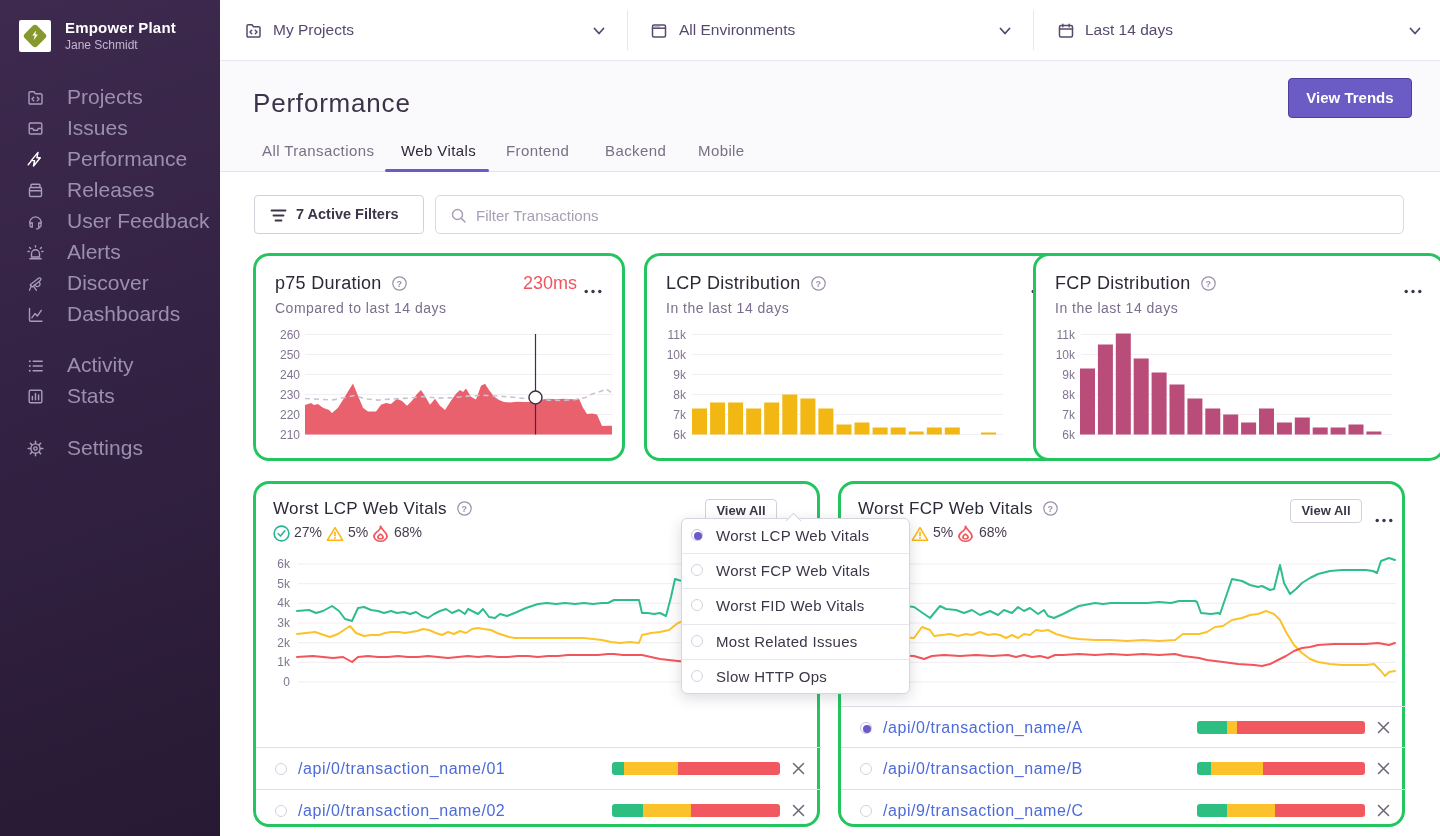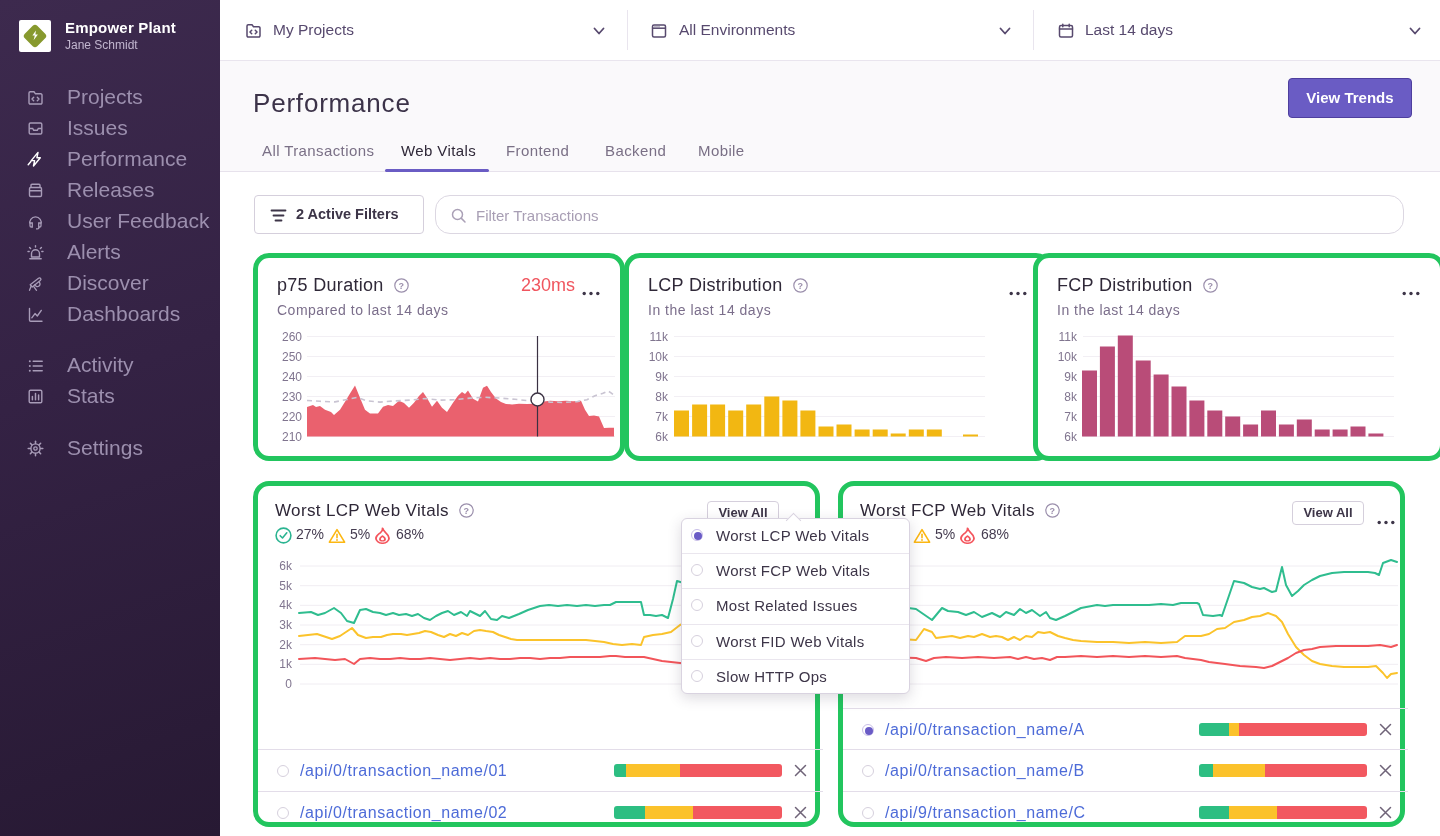--- a/index.html
+++ b/index.html
@@ -20,24 +20,24 @@
 
 .hband { position:absolute; left:220px; top:61px; width:1220px; height:111px; background:#faf9fb; border-bottom:1px solid #e7e2ec; }
 .h1 { position:absolute; left:253px; top:88px; font-size:26px; font-weight:500; color:#3c3349; letter-spacing:.8px; }
 .vtbtn { position:absolute; left:1288px; top:78px; width:124px; height:40px; background:#6a5cc4; border:1px solid #4e3f9e; border-radius:4px; color:#fff; font-size:15px; font-weight:bold; text-align:center; line-height:38px; }
 .tab { position:absolute; top:142px; font-size:15px; color:#7a7086; letter-spacing:.4px; }
 .tab.on { color:#2f2838; }
 .tabline { position:absolute; left:385px; top:169px; width:104px; height:3px; background:#6a5cc4; border-radius:2px; }
 
 .fbtn { position:absolute; left:254px; top:195px; width:170px; height:39px; border:1px solid #d5cfdc; border-radius:4px; background:#fff; }
 .fbtn .txt { position:absolute; left:41px; top:10px; font-size:14.5px; font-weight:bold; color:#3d3548; }
-.search { position:absolute; left:435px; top:195px; width:969px; height:39px; border:1px solid #dcd7e2; border-radius:15px; background:#fff; }
+.search { position:absolute; left:435px; top:195px; width:969px; height:39px; border:1px solid #dcd7e2; border-radius:5px; background:#fff; }
 .search .ph { position:absolute; left:40px; top:11px; font-size:15px; color:#a89eb4; }
 
-.card { position:absolute; background:#fff; border:5px solid #22c55e; border-radius:16px; }
+.card { position:absolute; background:#fff; border:3px solid #22c55e; border-radius:16px; }
 .ctitle { position:absolute; left:19px; top:17px; font-size:18px; font-weight:500; color:#2f2838; letter-spacing:.3px; }
 .csub { position:absolute; left:19px; top:44px; font-size:14px; color:#7b6e8b; letter-spacing:.5px; }
 .cval { position:absolute; right:45px; top:17px; font-size:18px; font-weight:500; color:#f0555e; }
 .cdots { position:absolute; right:20px; top:24px; }
 .ctitle2 { position:absolute; left:17px; top:15px; font-size:17px; font-weight:500; color:#2f2838; letter-spacing:.35px; }
 .vabtn { position:absolute; left:449px; top:15px; width:72px; height:24px; border:1px solid #d5cfdc; border-radius:4px; background:#fff; text-align:center; font-size:13px; font-weight:bold; color:#3d3548; line-height:22px; }
 .cdots2 { position:absolute; left:534px; top:25px; }
 .badges { position:absolute; left:0; top:40px; width:100%; height:18px; font-size:14px; color:#453c50; }
 .badges > span { position:absolute; top:0; }
 .ctitle svg, .ctitle2 svg { display:inline-block; }
@@ -201,21 +201,21 @@
 <span class="tab on" style="left:401px;font-weight:500;">Web Vitals</span>
 <span class="tab" style="left:506px;">Frontend</span>
 <span class="tab" style="left:605px;">Backend</span>
 <span class="tab" style="left:698px;">Mobile</span>
 <div class="tabline"></div>
 
 <div class="fbtn">
   <svg class="abs" style="left:15px;top:11px;" width="17" height="17" viewBox="0 0 17 17">
       <path d="M1.5 3.5 h14 M3.5 8.5 h10 M5.5 13.5 h6" stroke="#3d3548" stroke-width="1.8" stroke-linecap="round"></path>
     </svg>
-  <span class="txt">2 Active Filters</span>
+  <span class="txt">7 Active Filters</span>
 </div>
 <div class="search">
   <svg class="abs" style="left:15px;top:12px;" width="16" height="16" viewBox="0 0 16 16">
       <circle cx="6.5" cy="6.5" r="5" fill="none" stroke="#aaa0b6" stroke-width="1.5"></circle>
       <path d="M10.4 10.4 14 14" stroke="#aaa0b6" stroke-width="1.5" stroke-linecap="round"></path>
     </svg>
   <span class="ph">Filter Transactions</span>
 </div>
 
 <div class="card" style="left:253px;top:253px;width:372px;height:208px;">
@@ -243,21 +243,21 @@
       <text x="44" y="162.5" text-anchor="end" font-size="12" fill="#80758f">220</text>
       <line x1="49" y1="178.5" x2="357" y2="178.5" stroke="#f2eff4" stroke-width="1"></line>
       <text x="44" y="182.5" text-anchor="end" font-size="12" fill="#80758f">210</text>
     <polygon points="49.0,178.5 49.0,148.9 55.0,146.9 58.0,148.9 62.0,147.9 67.0,151.7 73.0,153.9 76.0,157.1 82.0,151.7 87.0,143.7 92.0,135.5 97.0,127.5 102.0,139.7 107.0,151.7 112.0,155.5 120.0,155.5 125.0,148.7 130.0,146.9 135.0,147.9 141.0,142.7 146.0,145.1 151.0,149.7 156.0,144.7 161.0,137.9 165.0,133.9 169.0,139.9 174.0,148.7 179.0,142.7 184.0,149.7 189.0,153.9 195.0,144.7 200.0,137.7 204.0,134.1 207.0,136.1 210.0,132.5 215.0,140.7 220.0,143.5 225.0,129.7 229.0,127.7 233.0,133.9 238.0,140.5 243.0,143.9 248.0,145.9 254.0,146.5 261.0,145.7 269.0,146.1 277.0,145.7 284.0,143.7 292.0,142.7 300.0,143.3 308.0,142.7 315.0,143.3 323.0,142.7 327.0,151.7 331.0,157.9 336.0,157.5 341.0,158.5 346.0,170.1 351.0,169.7 356.0,169.7 356.0,178.5" fill="#ea616e"></polygon>
     <polyline points="49.0,142.5 62.0,143.3 77.0,143.9 89.0,141.5 99.0,139.3 109.0,142.9 122.0,144.1 137.0,142.9 152.0,142.1 167.0,140.5 182.0,142.1 197.0,141.7 212.0,140.1 227.0,139.3 242.0,140.1 257.0,141.3 269.0,142.5 279.0,142.1 292.0,144.1 305.0,144.5 319.0,143.7 329.0,141.7 337.0,137.7 345.0,135.3 350.0,132.9 353.0,134.9 356.0,137.3" fill="none" stroke="#c9c4d2" stroke-width="1.6" stroke-dasharray="5,4"></polyline>
     <line x1="279.5" y1="78" x2="279.5" y2="178.5" stroke="#3a3142" stroke-width="1.2"></line>
     <circle cx="279.5" cy="141.5" r="6.5" fill="#fff" stroke="#3a3142" stroke-width="1.4"></circle>
   </svg>
 </div>
 
-<div class="card" style="left:624px;top:253px;width:428px;height:208px;">
+<div class="card" style="left:644px;top:253px;width:428px;height:208px;">
   <div class="ctitle">LCP Distribution&nbsp; <svg width="15" height="15" viewBox="0 0 15 15" style="vertical-align:-2px">
         <circle cx="7.5" cy="7.5" r="6.7" fill="none" stroke="#9b8fac" stroke-width="1.2"></circle>
         <text x="7.5" y="10.6" text-anchor="middle" font-size="9" font-weight="bold" fill="#9b8fac">?</text>
       </svg></div>
   <div class="csub">In the last 14 days</div>
   <div class="cdots"><svg width="18" height="5" viewBox="0 0 18 5">
         <circle cx="2.2" cy="2.5" r="1.7" fill="#3d3548"></circle>
         <circle cx="9" cy="2.5" r="1.7" fill="#3d3548"></circle>
         <circle cx="15.8" cy="2.5" r="1.7" fill="#3d3548"></circle>
       </svg></div>
@@ -518,23 +518,23 @@
     <div class="dditem" style="border-bottom:1px solid #eae6ee;">
       <span class="radio sel"></span>
       <span class="ddtext">Worst LCP Web Vitals</span>
     </div>
     <div class="dditem" style="border-bottom:1px solid #eae6ee;">
       <span class="radio "></span>
       <span class="ddtext">Worst FCP Web Vitals</span>
     </div>
     <div class="dditem" style="border-bottom:1px solid #eae6ee;">
       <span class="radio "></span>
-      <span class="ddtext">Most Related Issues</span>
+      <span class="ddtext">Worst FID Web Vitals</span>
     </div>
     <div class="dditem" style="border-bottom:1px solid #eae6ee;">
       <span class="radio "></span>
-      <span class="ddtext">Worst FID Web Vitals</span>
+      <span class="ddtext">Most Related Issues</span>
     </div>
     <div class="dditem" style="">
       <span class="radio "></span>
       <span class="ddtext">Slow HTTP Ops</span>
     </div>
   </div>
 
 </body></html>

